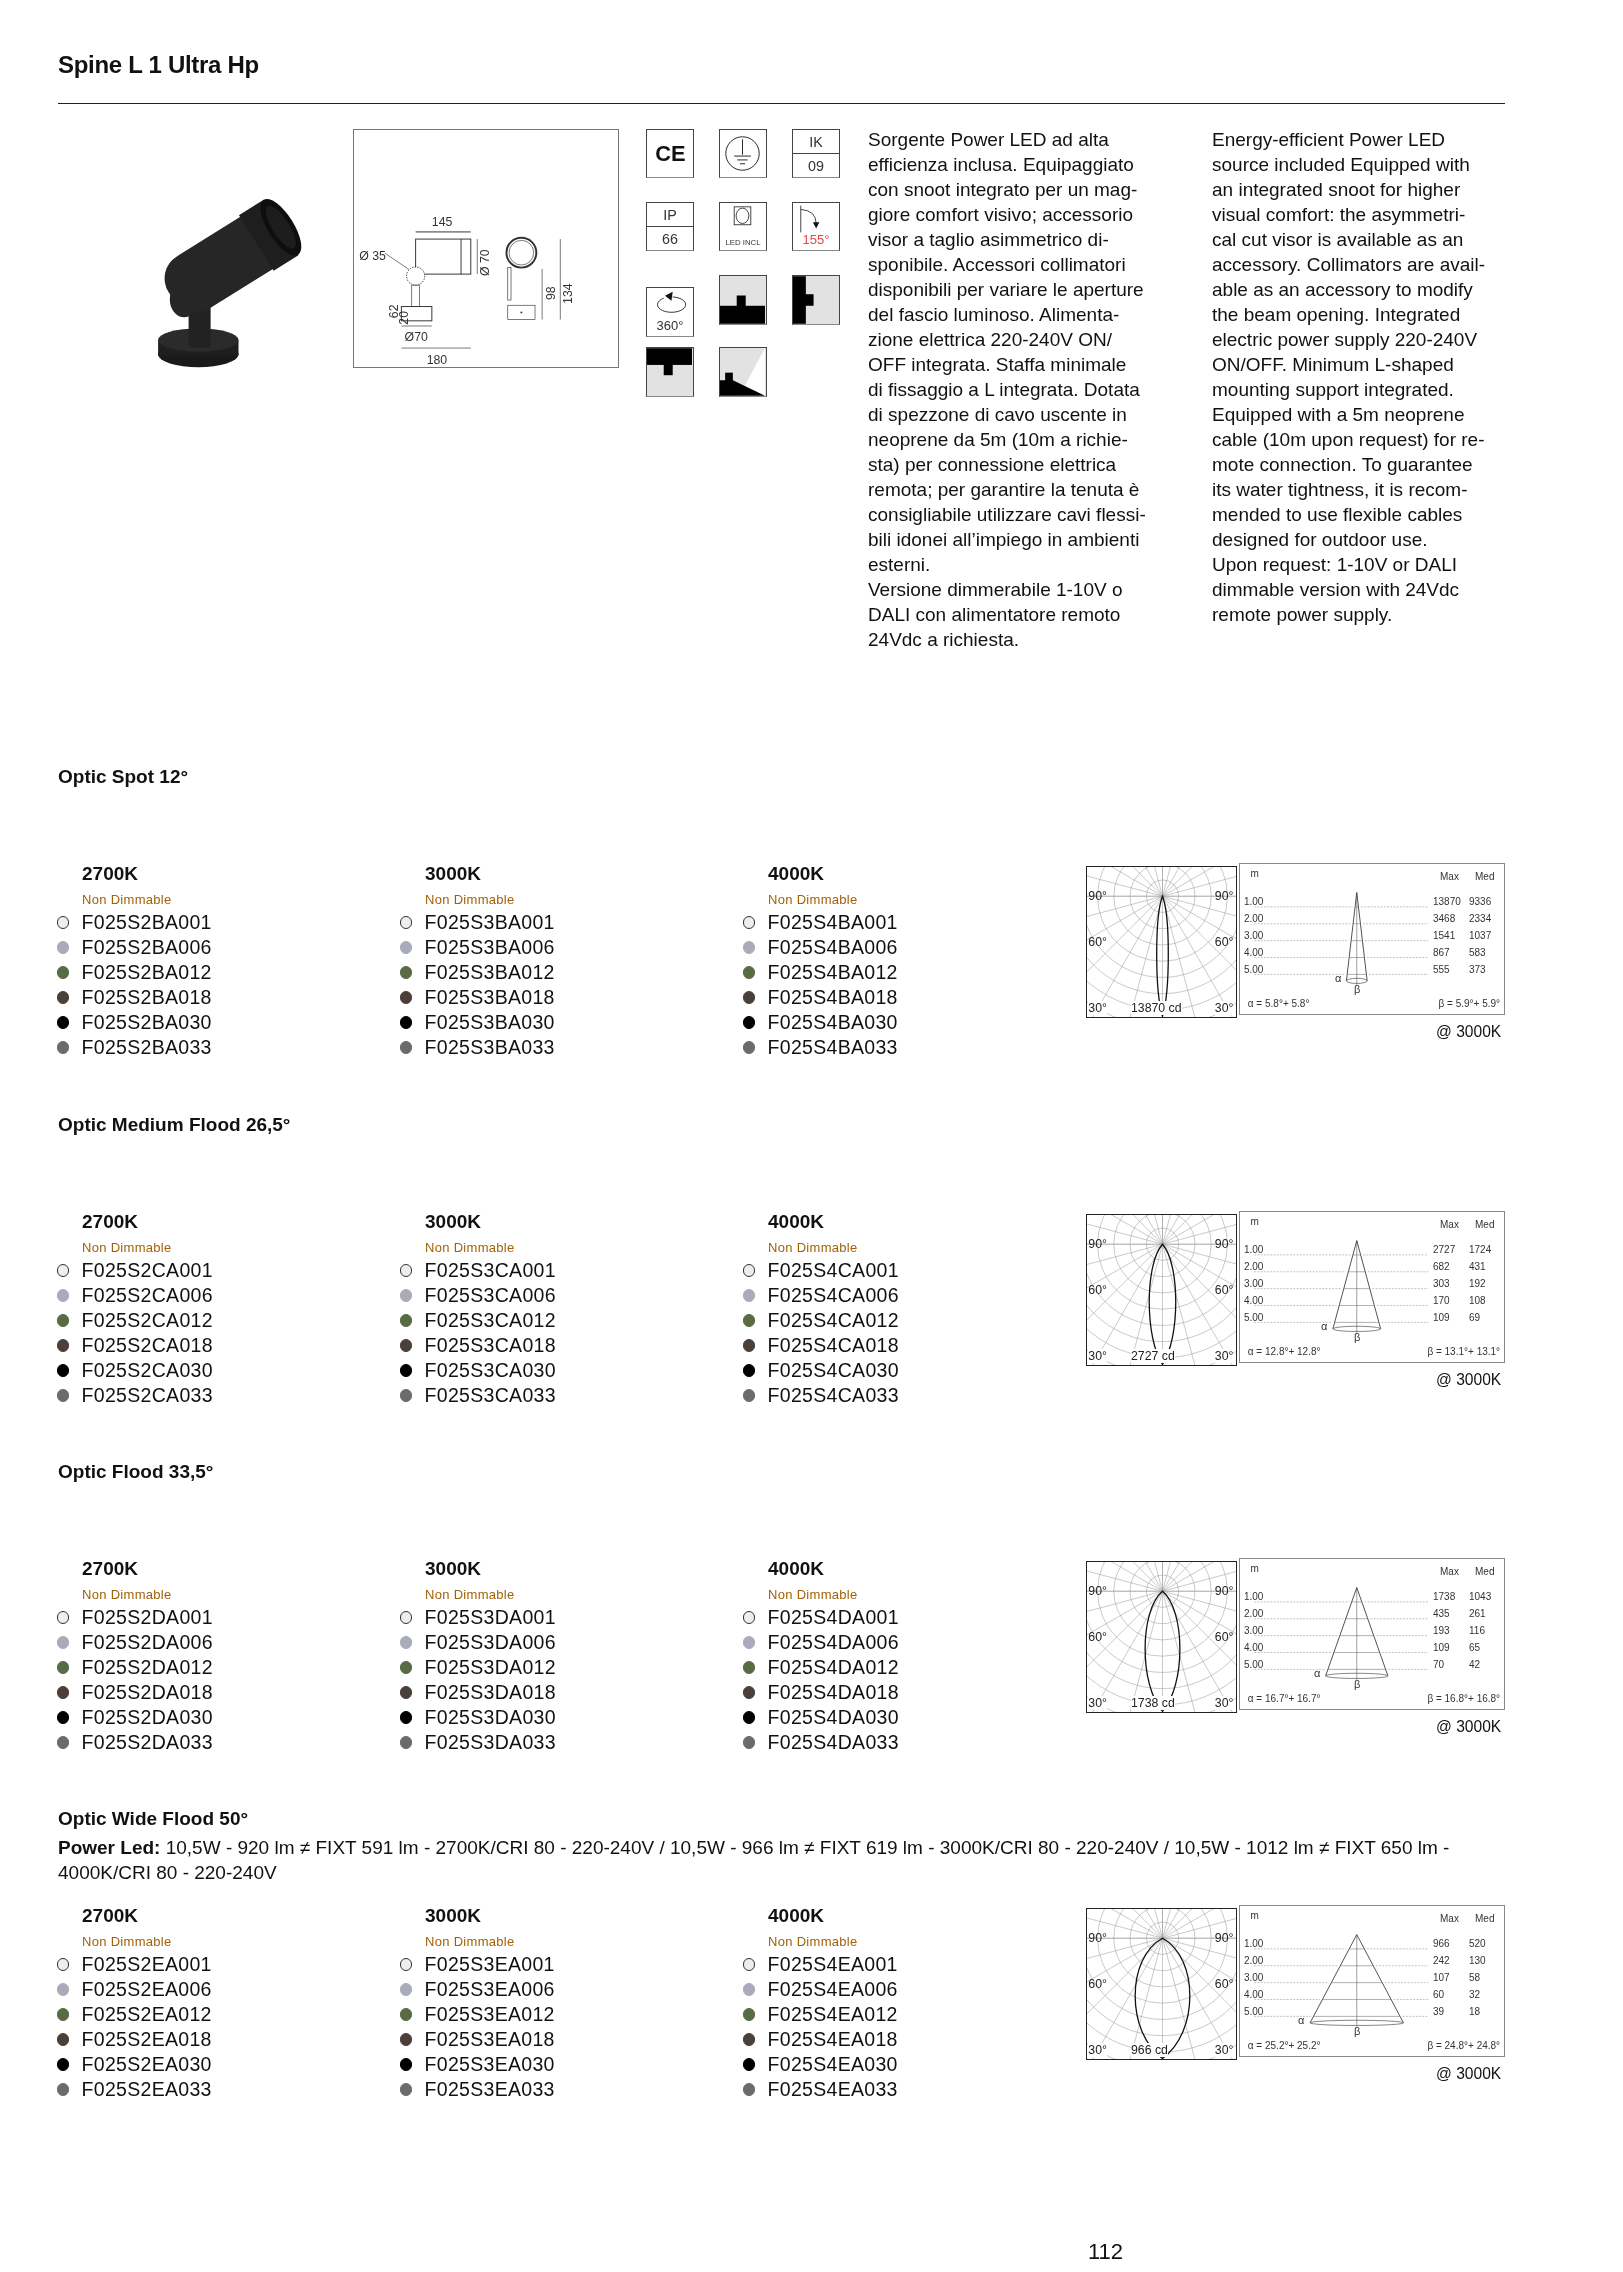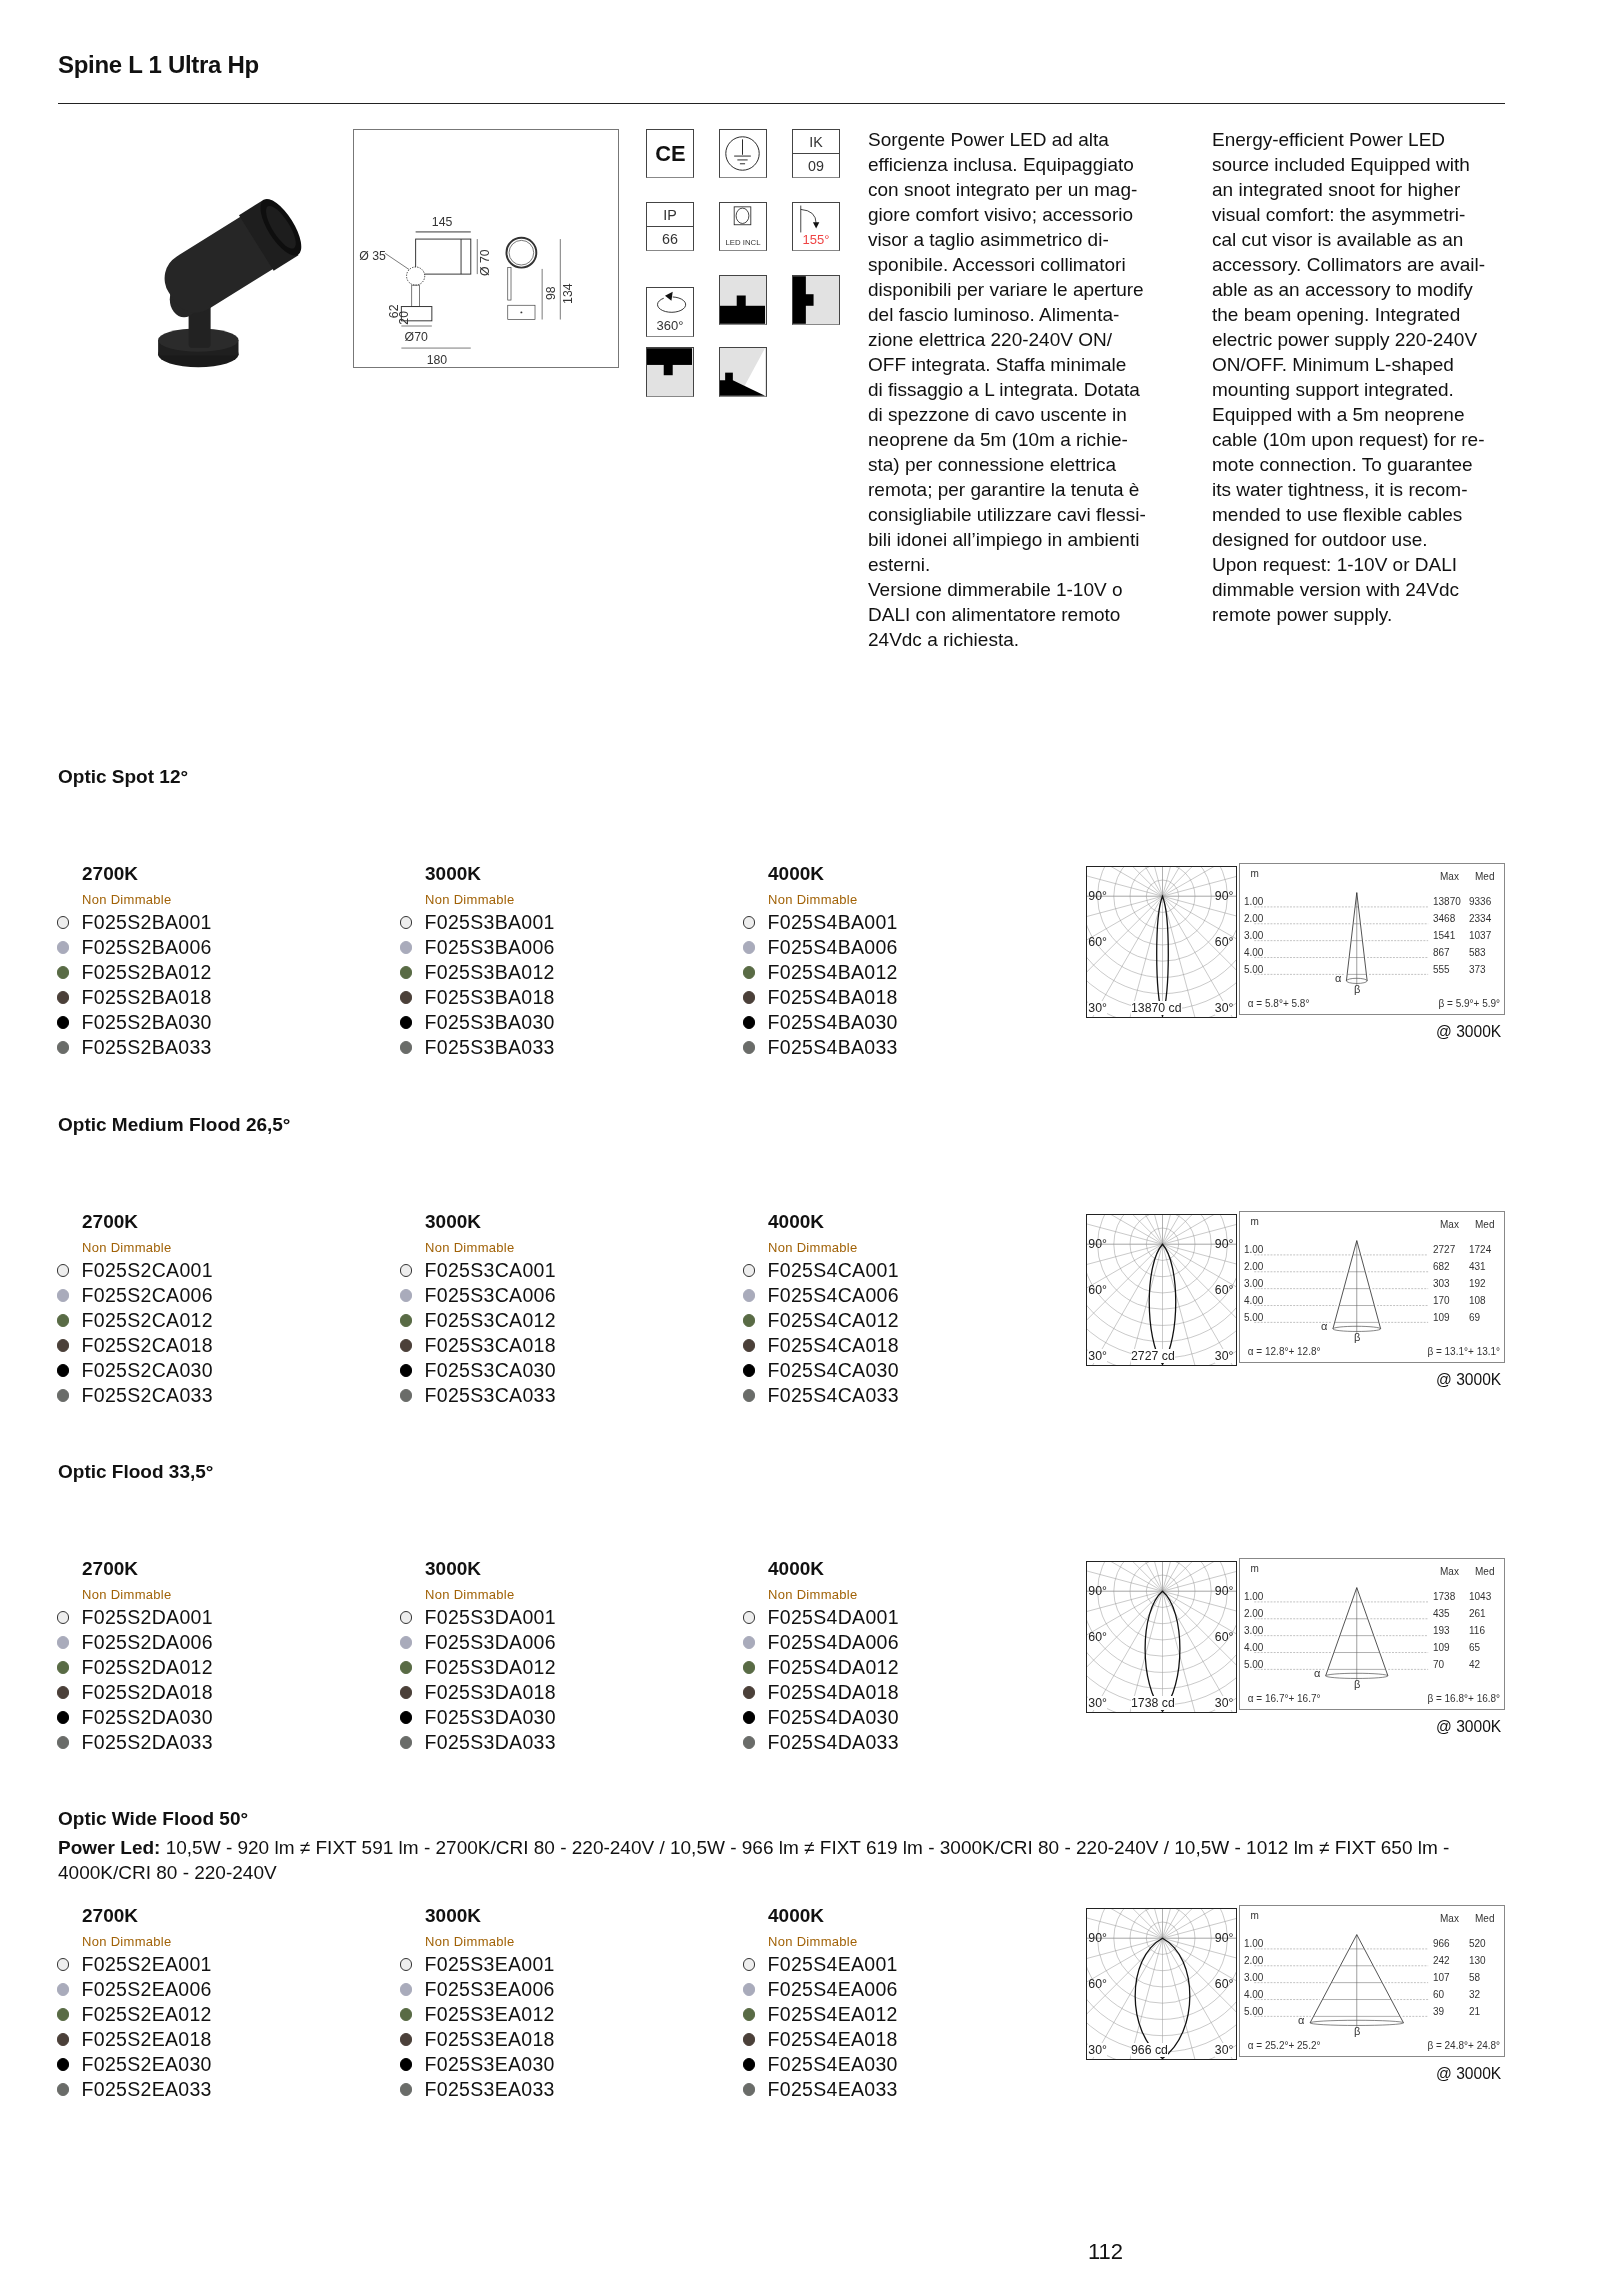--- a/index.html
+++ b/index.html
@@ -947,21 +947,21 @@
         <span class="tb-txt" style="left:193px;top:49px">242</span>
         <span class="tb-txt" style="left:229px;top:49px">130</span>
         <span class="tb-txt" style="left:3.9px;top:66px">3.00</span>
         <span class="tb-txt" style="left:193px;top:66px">107</span>
         <span class="tb-txt" style="left:229px;top:66px">58</span>
         <span class="tb-txt" style="left:3.9px;top:83px">4.00</span>
         <span class="tb-txt" style="left:193px;top:83px">60</span>
         <span class="tb-txt" style="left:229px;top:83px">32</span>
         <span class="tb-txt" style="left:3.9px;top:100px">5.00</span>
         <span class="tb-txt" style="left:193px;top:100px">39</span>
-        <span class="tb-txt" style="left:229px;top:100px">21</span>
+        <span class="tb-txt" style="left:229px;top:100px">18</span>
       <span class="tb-txt" style="left:58px;top:108px;font-size:11px">α</span>
       <span class="tb-txt" style="left:114px;top:119px;font-size:11px">β</span>
       <span class="tb-txt" style="left:7.8px;top:134px">α = 25.2°+ 25.2°</span>
       <span class="tb-txt" style="right:3.9px;top:134px">β = 24.8°+ 24.8°</span>
     </div>
       <div class="at-temp" style="left:1436px">@ 3000K</div>
     </div>
   </div>
 
 <div class="page-number">112</div>

